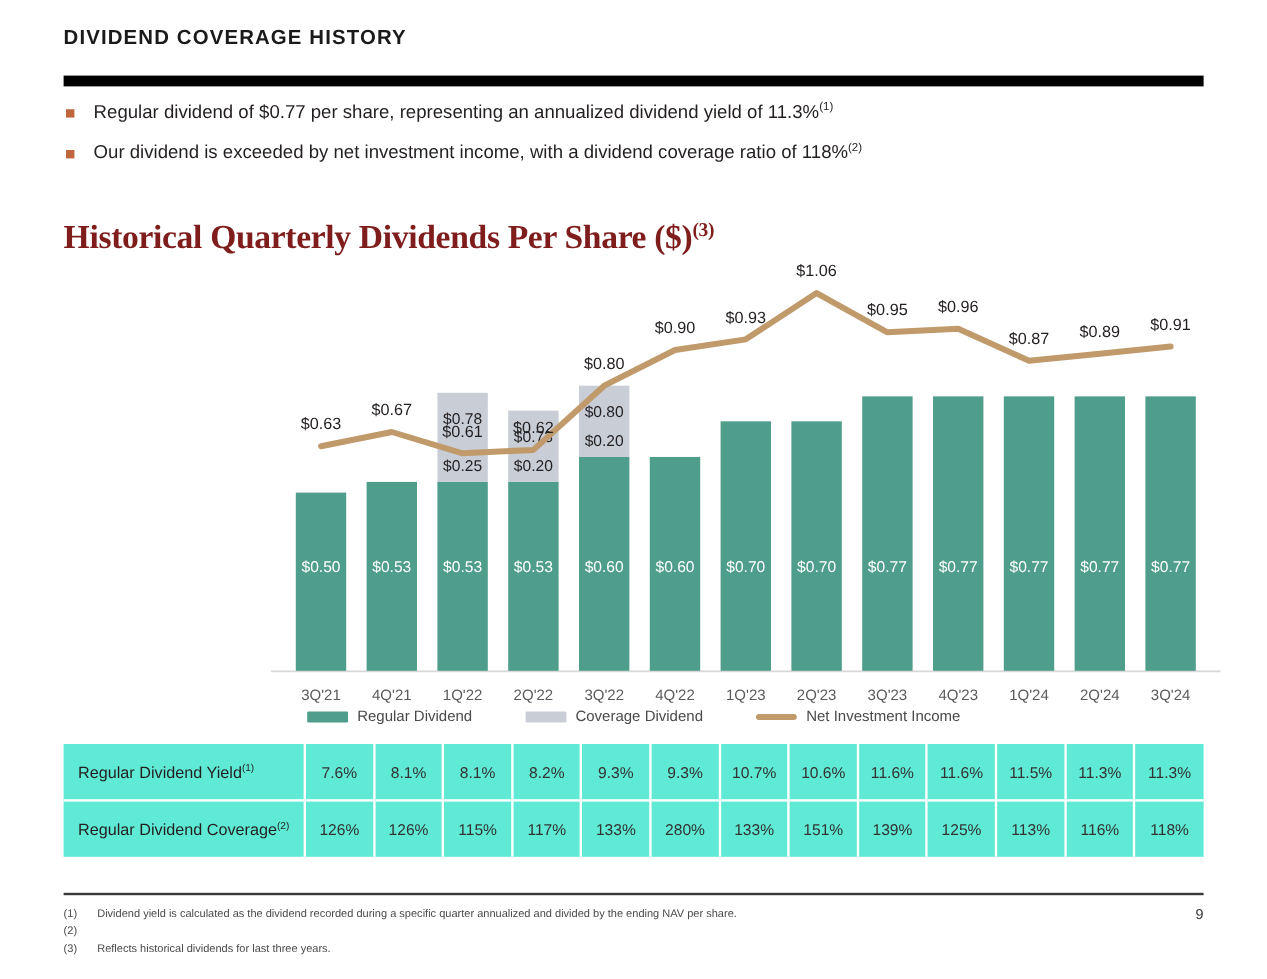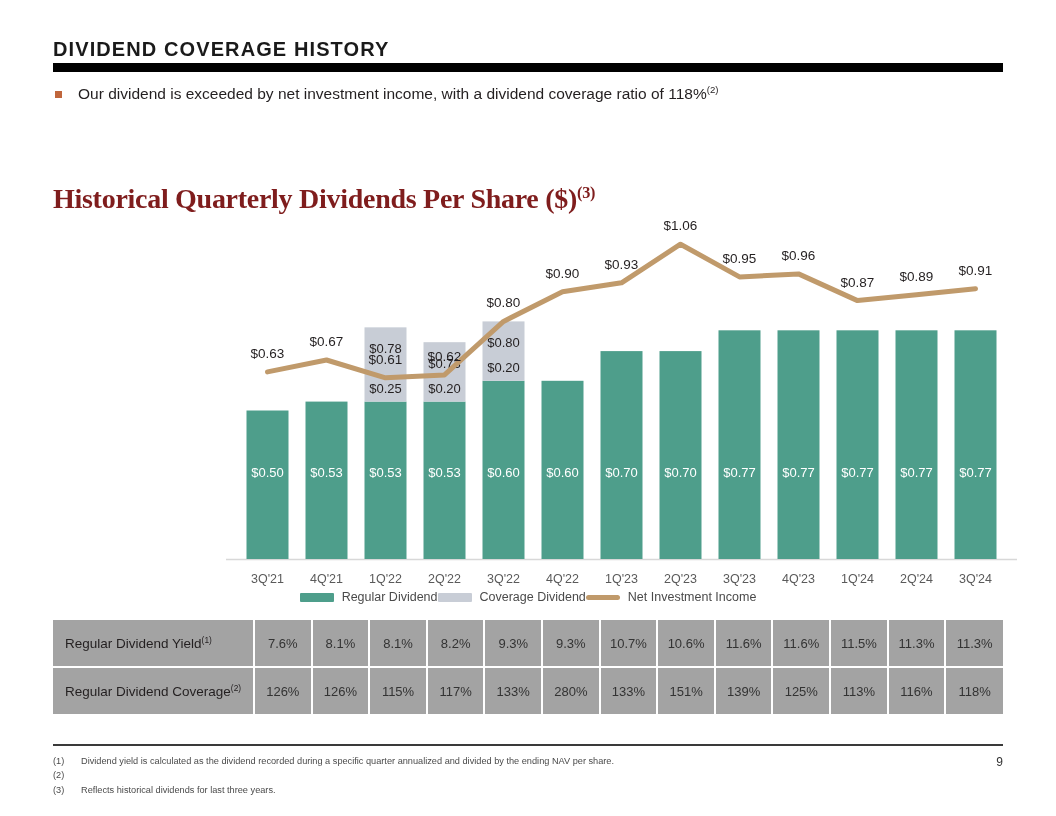--- a/index.html
+++ b/index.html
@@ -5,22 +5,22 @@
   html,body{margin:0;padding:0;}
   body{
     width:1056px;height:816px;background:#ffffff;
     font-family:"Liberation Sans", sans-serif;
     color:#231f20;overflow:hidden;position:relative;
   }
   .slide{position:relative;width:1056px;height:816px;}
 
   
   .hdr-title{
-    position:absolute;left:53px;top:38px;
-    font-size:20px;font-weight:bold;letter-spacing:.055em;color:#1a1a1a;
+    position:absolute;left:53px;top:22px;
+    font-size:17px;font-weight:bold;letter-spacing:.055em;color:#1a1a1a;
   }
   .hdr-rule{
     position:absolute;left:53px;top:63px;width:950px;height:9px;background:#000000;
   }
 
   
   .bullets{position:absolute;left:53px;top:84px;width:940px;}
   .bullet{position:relative;padding-left:25px;margin-bottom:13px;
     font-size:15.5px;line-height:1.35;color:#231f20;}
   .bullet .sq{position:absolute;left:2px;top:7px;width:7px;height:7px;background:#c0663c;}
@@ -37,29 +37,29 @@
   
   .chart-wrap{position:absolute;left:40px;top:215px;width:1000px;height:380px;}
   svg{display:block;}
   .lbl{font-family:"Liberation Sans",sans-serif;font-size:13.5px;fill:#231f20;}
   .lbl-in{font-family:"Liberation Sans",sans-serif;font-size:13px;fill:#ffffff;}
   .lbl-dark{font-family:"Liberation Sans",sans-serif;font-size:13px;fill:#231f20;}
   .xt{font-family:"Liberation Sans",sans-serif;font-size:12.5px;fill:#5a5a5a;}
 
   
   .legend{position:absolute;left:0;top:590px;width:1056px;
-    display:flex;justify-content:center;align-items:center;}
+    display:flex;justify-content:center;gap:44px;align-items:center;}
   .lg{display:flex;align-items:center;gap:8px;font-size:12.5px;color:#4a4a4a;}
   .sw{width:34px;height:9px;border-radius:1px;}
   .sw-line{width:34px;height:5px;border-radius:3px;}
 
   
   .tbl{position:absolute;left:53px;top:620px;width:950px;
     border-collapse:collapse;table-layout:fixed;}
-  .tbl td{height:44px;font-size:13px;color:#333;background:#a3a3a3;
+  .tbl td{height:44px;font-size:13px;color:#333;background:#5eead4;
     border-right:2px solid #ffffff;border-bottom:2px solid #ffffff;text-align:center;}
   .tbl td.rowlab{width:187px;text-align:left;padding-left:12px;font-size:13.5px;color:#231f20;}
   .tbl tr:last-child td{border-bottom:none;}
   .tbl td:last-child{border-right:none;}
 
   
   .foot-rule{position:absolute;left:53px;top:744px;width:950px;height:1.5px;background:#3a3a3a;}
   .foots{position:absolute;left:53px;top:754px;width:900px;}
   .fn{display:flex;font-size:9.2px;color:#4a4a4a;line-height:1.55;}
   .fn .n{width:28px;flex:none;}
@@ -67,20 +67,24 @@
 </style>
 </head>
 <body>
 
 <div class="slide">
 
   <div class="hdr-title">DIVIDEND COVERAGE HISTORY</div>
   <div class="hdr-rule"></div>
 
   <div class="bullets">
+    <div class="bullet">
+      <span class="sq"></span>
+      <span>Regular dividend of $0.77 per share, representing an annualized dividend yield of 11.3%</span><sup>(1)</sup>
+    </div>
     <div class="bullet">
       <span class="sq"></span>
       <span>Our dividend is exceeded by net investment income, with a dividend coverage ratio of 118%</span><sup>(2)</sup>
     </div>
   </div>
 
   <div class="chart-title">
     <span>Historical Quarterly Dividends Per Share ($)</span><sup>(3)</sup>
   </div>
 

